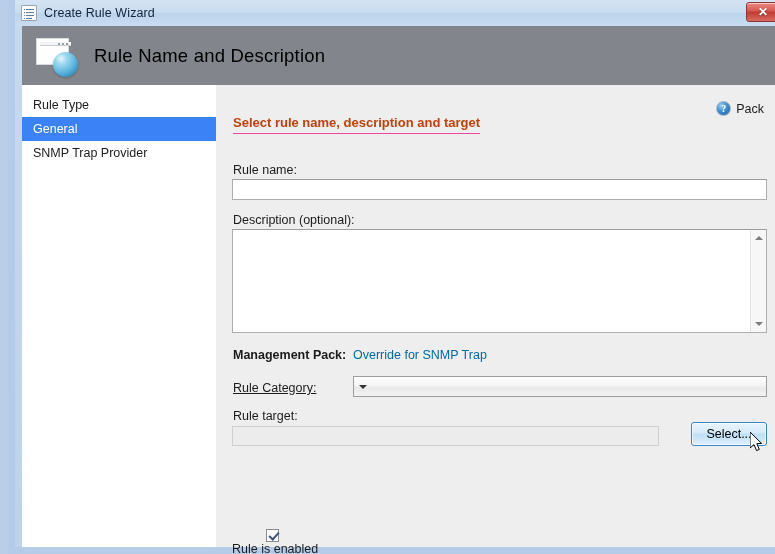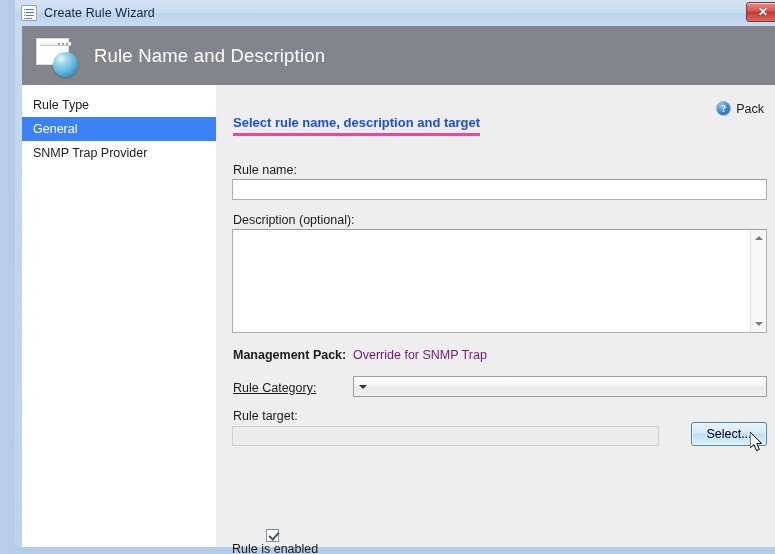--- a/index.html
+++ b/index.html
@@ -109,21 +109,21 @@
   #header-icon .sphere {
     position: absolute;
     left: 19px; top: 16px;
     width: 25px; height: 25px;
     border-radius: 50%;
     background: radial-gradient(circle at 33% 27%, #e8f6fd 0%, #9fd8ef 22%, #5fb6de 55%, #2a86b8 85%, #1e6d9c 100%);
     box-shadow: 0 1px 2px rgba(0,0,0,.25);
   }
   #header-title {
     font-size: 18.5px;
-    color: #ffffff;
+    color: #000000;
     font-weight: normal;
     letter-spacing: 0.2px;
   }
 
   
   #sidebar {
     position: absolute;
     left: 7px; top: 85px;
     width: 194px; height: 462px;
     background: #ffffff;
@@ -170,23 +170,23 @@
     color: #fff; font-size: 10px; font-weight: bold; line-height: 1;
     font-family: "Liberation Serif", serif;
   }
   #help-label { font-size: 12.5px; color: #1b1b1b; }
 
   #section-title {
     position: absolute;
     left: 17px; top: 30px;
     font-size: 13px;
     font-weight: bold;
-    color: #1d4ed8;
+    color: #c2410c;
     padding-bottom: 3px;
-    border-bottom: 3px solid #ec4899;
+    border-bottom: 1px solid #ec4899;
     white-space: nowrap;
   }
 
   .field-label {
     position: absolute;
     font-size: 12.5px;
     color: #1b1b1b;
     white-space: nowrap;
   }
 
@@ -249,21 +249,21 @@
   .sb-arrow.up i { border-bottom: 4px solid #7d7d7d; }
   .sb-arrow.down i { border-top: 4px solid #7d7d7d; }
   #sb-track { flex: 1; }
 
   
   #lbl-mp { left: 17px; top: 263px; font-weight: bold; }
   #val-mp {
     position: absolute;
     left: 137px; top: 263px;
     font-size: 12.5px;
-    color: #701a75;
+    color: #0369a1;
     white-space: nowrap;
   }
 
   
   #lbl-cat { left: 17px; top: 296px; text-decoration: underline; }
   #select-cat {
     position: absolute;
     left: 137px; top: 291px;
     width: 414px; height: 21px;
     background: linear-gradient(to bottom, #fdfdfd 0%, #f4f4f4 48%, #e9e9e9 52%, #f1f1f1 100%);

